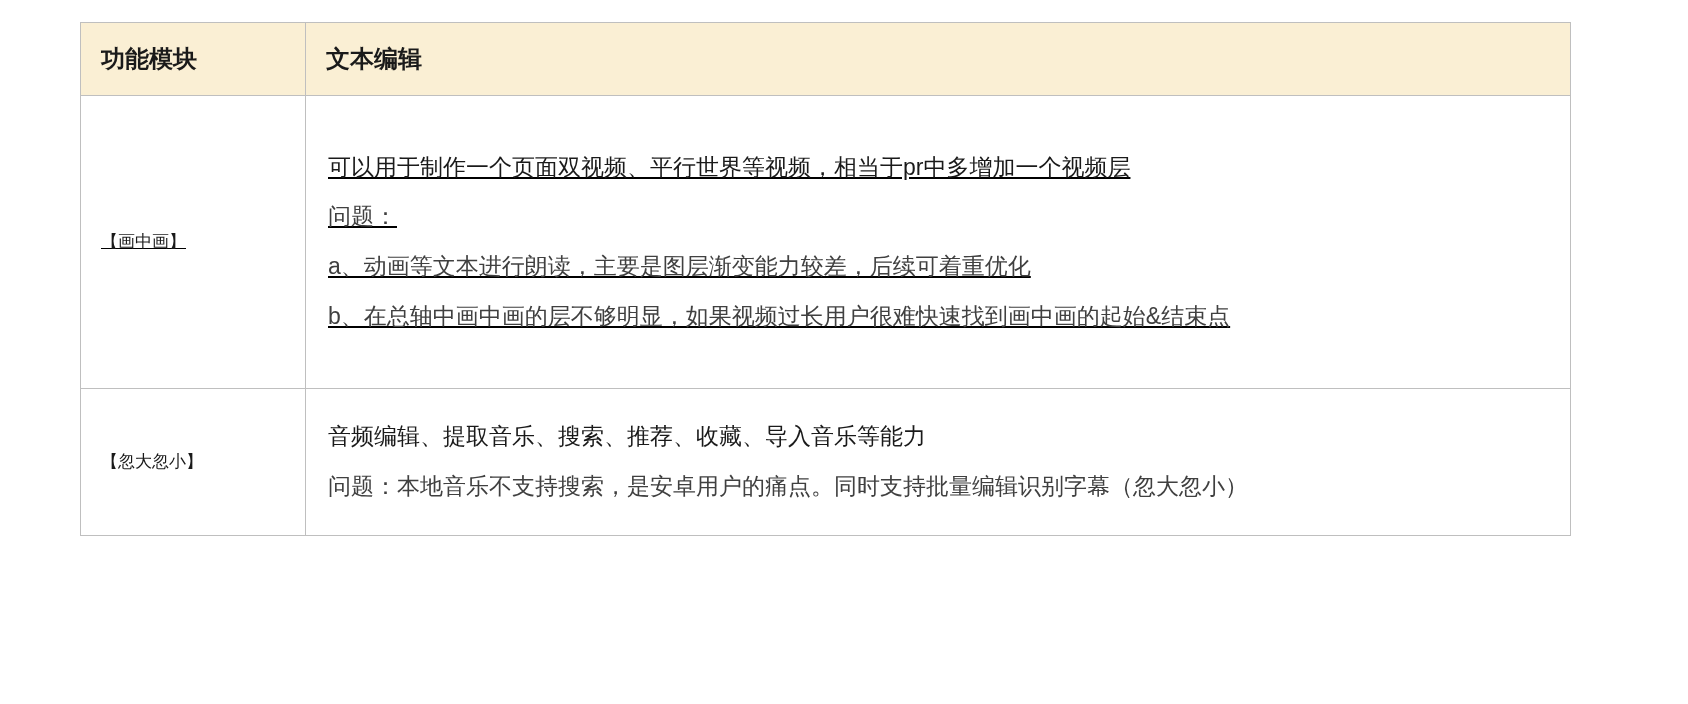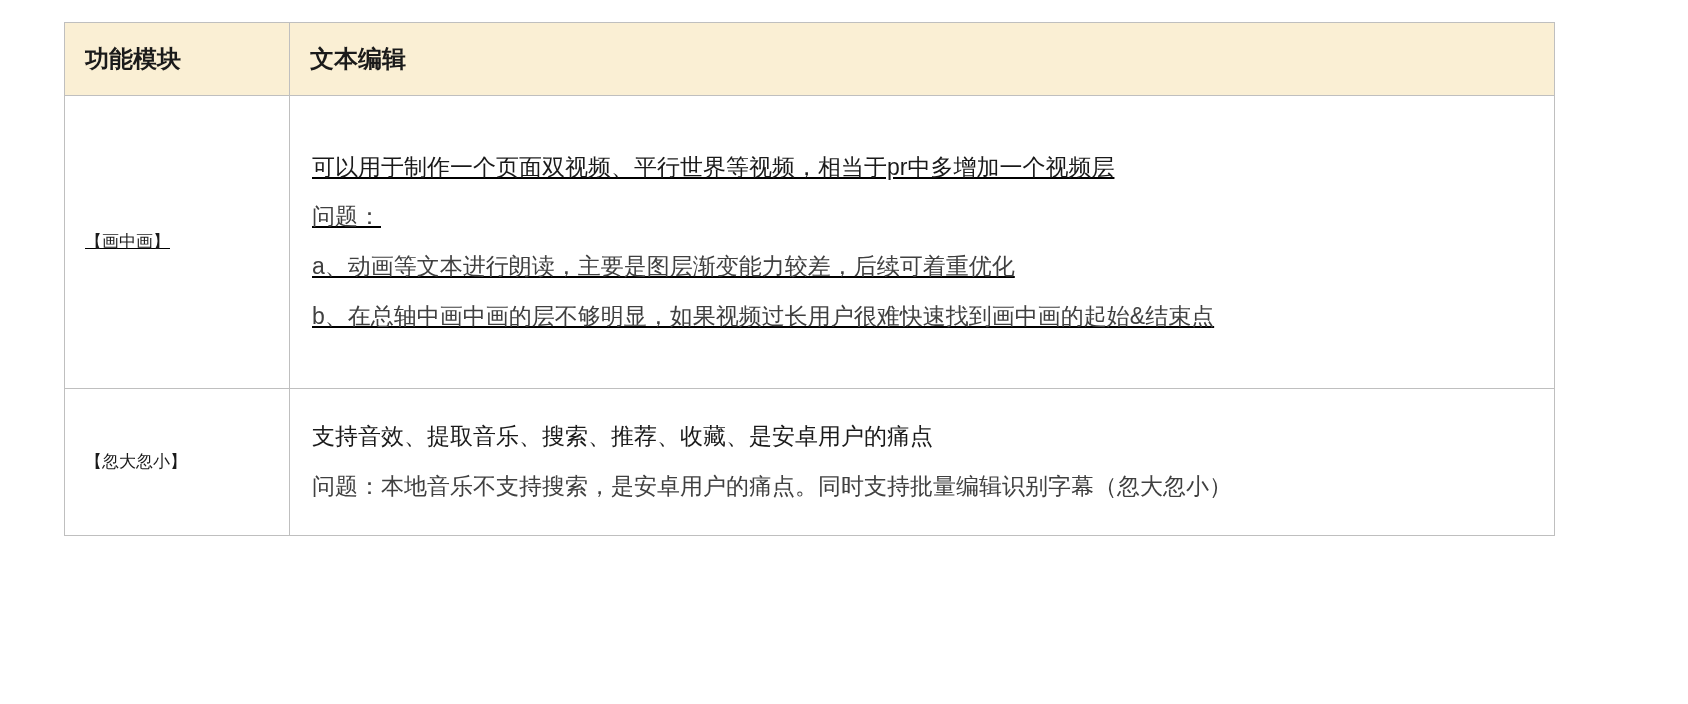--- a/index.html
+++ b/index.html
@@ -7,21 +7,21 @@
     padding: 0;
     background: #ffffff;
     width: 1688px;
     height: 704px;
     font-family: "Liberation Sans", "DejaVu Sans", sans-serif;
   }
   .page {
     width: 1688px;
     height: 704px;
     box-sizing: border-box;
-    padding: 22px 100px 0 64px;
+    padding: 22px 100px 0 80px;
     background: #ffffff;
   }
   table.feature-table {
     width: 1490px;
     border-collapse: collapse;
     table-layout: fixed;
     border: 1px solid #bfbfbf;
   }
   table.feature-table col.col-module { width: 225px; }
   table.feature-table col.col-desc { width: 1265px; }
@@ -107,21 +107,21 @@
           </div>
         </td>
       </tr>
 
       <tr class="row-audio">
         <td class="module-cell">
           <div class="module-inner">【忽大忽小】</div>
         </td>
         <td class="desc-cell">
           <div class="desc-inner">
-            <div class="line">支持音效、提取音乐、搜索、推荐、收藏、是安卓用户的痛点</div>
+            <div class="line">音频编辑、提取音乐、搜索、推荐、收藏、导入音乐等能力</div>
             <div class="line red">问题：本地音乐不支持搜索，是安卓用户的痛点。同时支持批量编辑识别字幕（忽大忽小）</div>
           </div>
         </td>
       </tr>
 
 
     </tbody>
   </table>
 </div>
 

